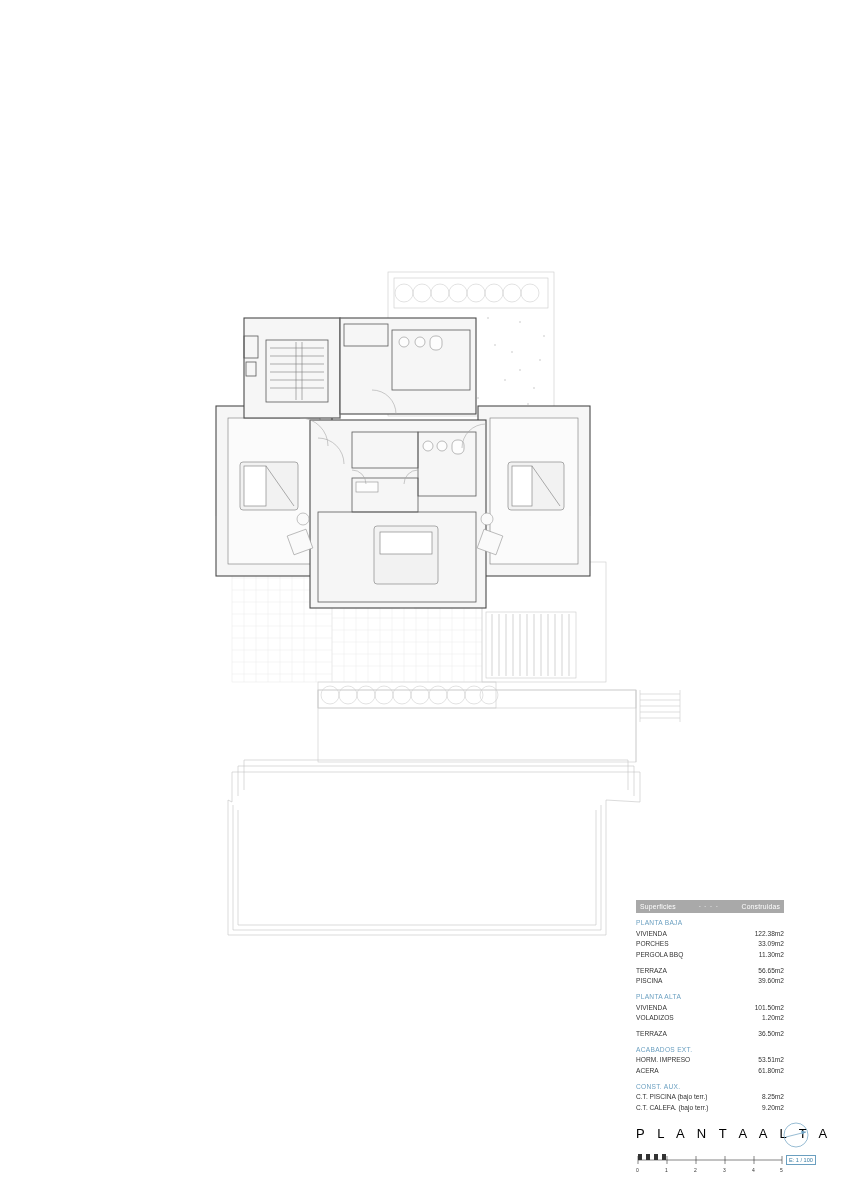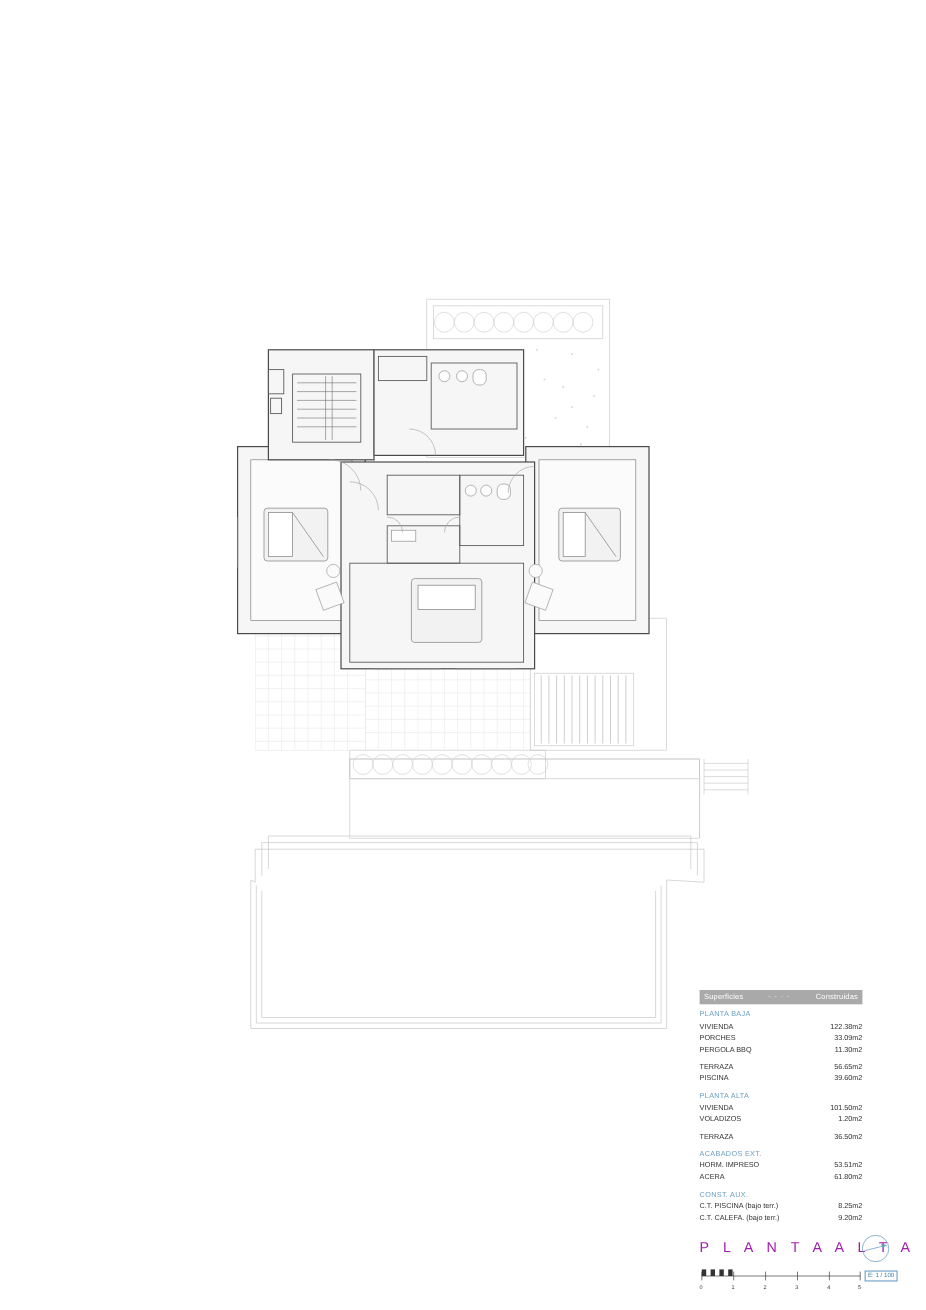--- a/index.html
+++ b/index.html
@@ -15,21 +15,21 @@
               background:#a9a9a9;color:#ffffff;padding:1px 4px;font-size:6.8px;
               letter-spacing:.2px;margin-bottom:5px;}
   .areas-head .dash{flex:1;text-align:center;color:#e8e8e8;letter-spacing:1px;font-size:6px;}
   .grp{margin-bottom:5px;}
   .grp-title{color:#6a9fc0;letter-spacing:.3px;}
   .row{display:flex;justify-content:space-between;}
   .row .lbl{white-space:nowrap;}
   .row .val{white-space:nowrap;}
 
   
-  .title{position:absolute;left:636px;top:1126px;font-size:13px;letter-spacing:4.6px;color:#a21caf;}
+  .title{position:absolute;left:636px;top:1126px;font-size:13px;letter-spacing:4.6px;color:#000000;}
   .compass{position:absolute;left:782px;top:1121px;width:28px;height:28px;}
   .scalebar{position:absolute;left:634px;top:1150px;width:160px;height:26px;}
   .scale-txt{position:absolute;left:786px;top:1155px;font-size:5.6px;color:#222;
              border:.5px solid #6a9fc0;padding:1px 2px;color:#3b7fa6;}
 </style>
 </head>
 <body>
 
 <svg id="plan" viewBox="0 0 842 1191">
   <g fill="none" stroke="#555" stroke-width="0.6">

